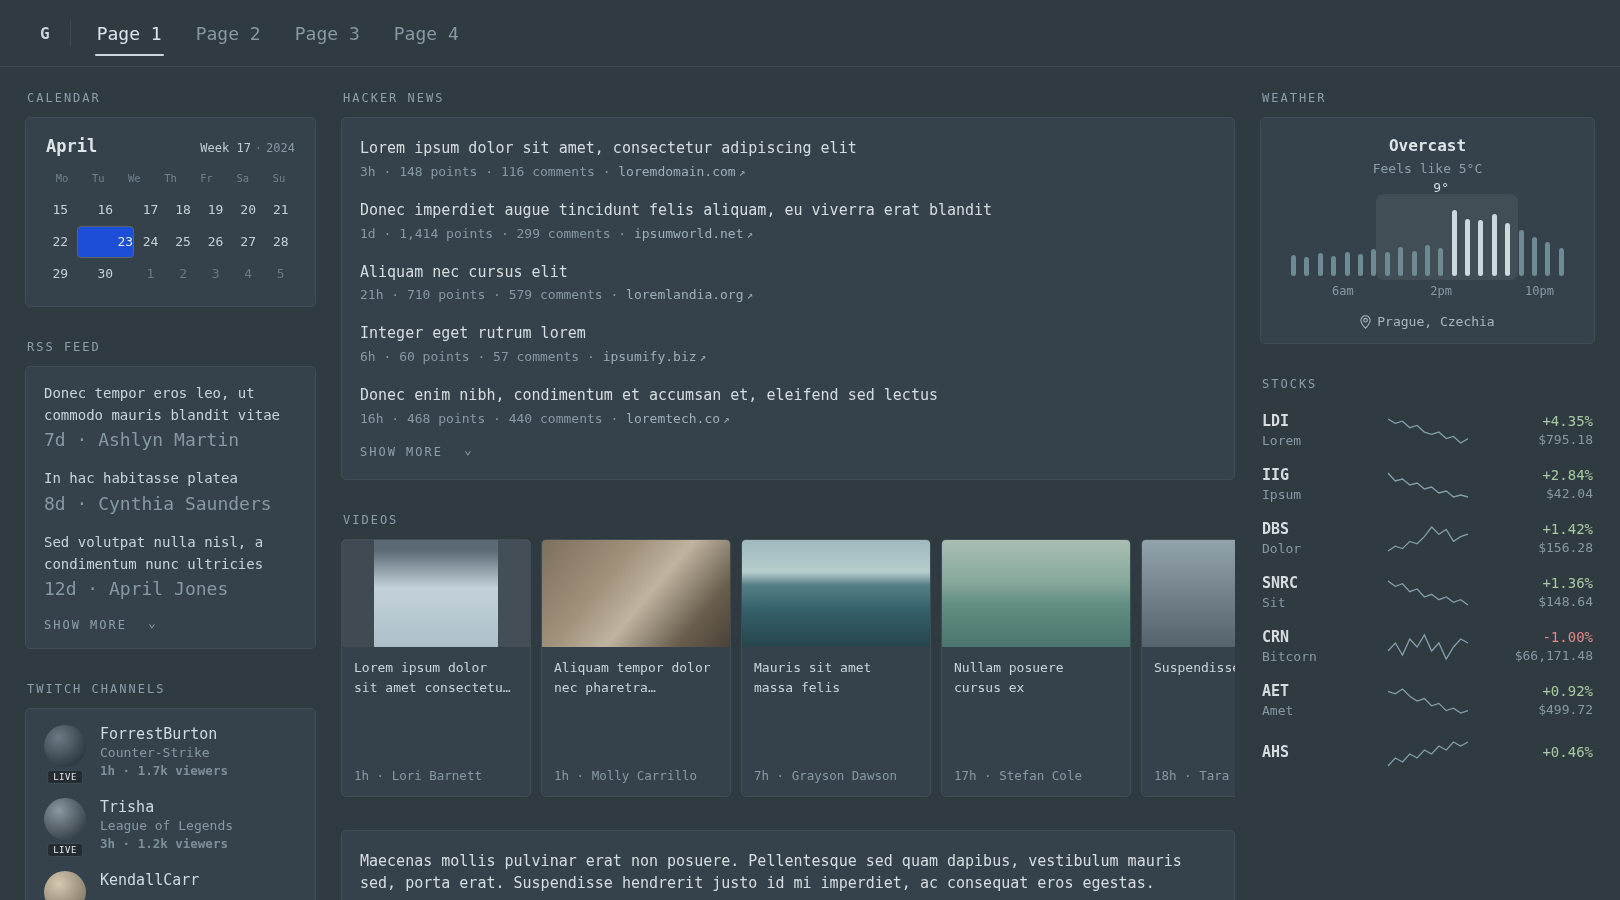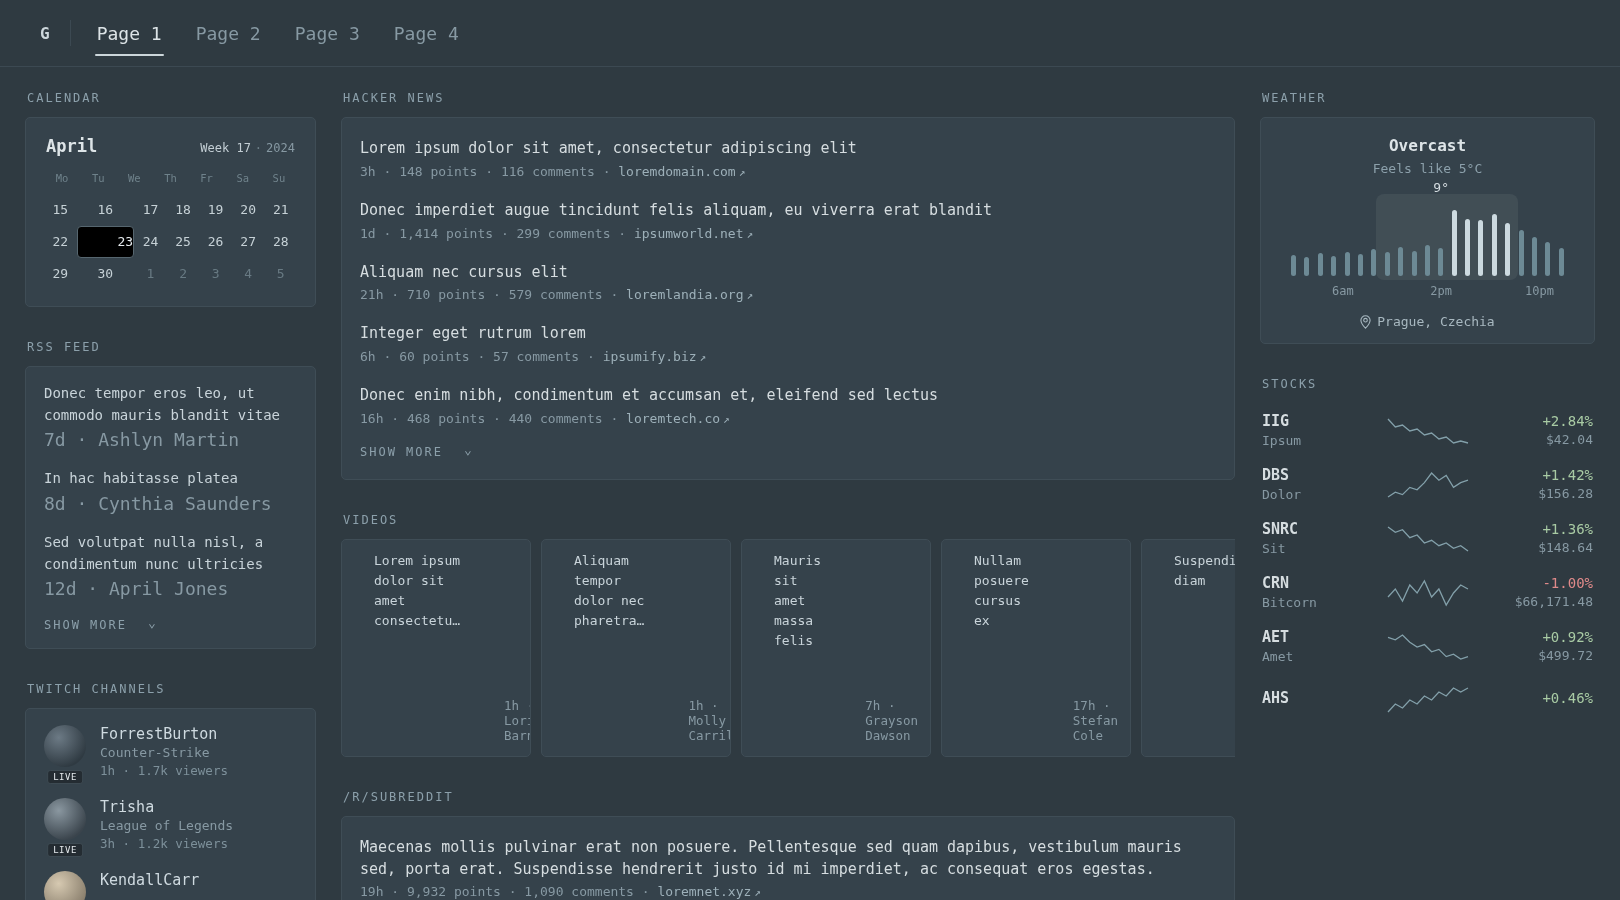--- a/index.html
+++ b/index.html
@@ -48,21 +48,21 @@
   .cal-meta .dim { color:#8799a3; }
   .cal-meta .dot { color:#6d7f88; margin:0 4px; }
   .cal-grid { display:grid; grid-template-columns:repeat(7,1fr); }
   .cal-dow { margin-bottom:4px; }
   .cal-dow span { text-align:center; font-size:10.5px; color:#6f828b; padding:6px 0; }
   .cal-day {
     text-align:center; font-size:13px; color:#c6d1d6; padding:7px 0;
     border-radius:4px; border:1px solid transparent; line-height:16px;
   }
   .cal-day.muted { color:#687a83; }
-  .cal-day.today { background:#000000; border-color:#56666f; color:#e6ebee;padding-left:40px; }
+  .cal-day.today { background:#1d4ed8; border-color:#56666f; color:#e6ebee;padding-left:40px; }
 
   
   .feed-item { cursor:pointer; }
   .feed-item + .feed-item { margin-top:18px; }
   .feed-title { font-size:14px; color:#c9d4da; line-height:1.55; }
   .feed-meta { font-size:18px; color:#8799a3; margin-top:3px; }
   .show-more {
     margin-top:18px; font-size:12px; letter-spacing:2px; color:#8ca0ab; cursor:pointer;
     display:flex; align-items:flex-end; gap:21px;
   }
@@ -76,35 +76,35 @@
   .ava-1 { background:radial-gradient(circle at 35% 30%,#6c7a85,#2f3a42 75%); }
   .ava-2 { background:radial-gradient(circle at 35% 30%,#8a97a0,#3a444c 75%); }
   .ava-3 { background:radial-gradient(circle at 35% 30%,#d6c9b1,#8a7f6d 75%); }
   .live-badge {
     position:absolute; bottom:-6px; left:50%; transform:translateX(-50%);
     background:#242c32; border:1px solid #3d4a52; border-radius:3px;
     font-size:9px; letter-spacing:0.5px; color:#e4e9ec; padding:1px 5px;
   }
   .tw-name { font-size:15px; color:#cfdae0; }
   .tw-game { font-size:13px; color:#8799a3; margin-top:2px; }
-  .tw-meta { font-size:12.5px; color:#7d909a; margin-top:3px; }
+  .tw-meta { font-size:12.5px; color:#7d909a; margin-top:3px;font-weight:bold; }
 
   
   .hn-item + .hn-item { margin-top:21px; }
   .hn-title { font-size:15px; color:#d6dde0; line-height:1.45; cursor:pointer; }
   .hn-meta { font-size:13px; color:#8799a3; margin-top:4px; }
   .hn-domain { color:#9db0b9; cursor:pointer; }
   .ext { font-size:11px; color:#9db0b9; margin-left:3px; }
 
   
   .video-strip { display:flex; gap:10px; overflow:hidden; }
   .video-card {
     width:190px; flex:none; background:#35424b; border:1px solid #3f4d56;
-    border-radius:5px; overflow:hidden; display:flex; flex-direction:row;
-    height:218px; cursor:pointer;gap:20px;
+    border-radius:5px; overflow:hidden; display:flex; flex-direction:column;
+    height:258px; cursor:pointer;
   }
   .thumb { height:107px; flex:none; }
   .t1 { background:
         linear-gradient(to right,#3f4a52 0 17%,rgba(0,0,0,0) 17% 83%,#434e56 83% 100%),
         linear-gradient(to bottom,#5b6a74 0 10%,#c3d2da 45%,#aebfc9 100%); }
   .t2 { background:linear-gradient(130deg,#7d705c 0%,#a0917a 35%,#c0b4a0 55%,#6a5f4e 80%,#4a4238 100%); }
   .t3 { background:linear-gradient(to bottom,#9fb9bd 0%,#b7cdcd 30%,#557f86 42%,#34616a 65%,#27454d 100%); }
   .t4 { background:linear-gradient(to bottom,#a9bfb2 0%,#85a89a 40%,#628e83 60%,#4b756d 100%); }
   .t5 { background:linear-gradient(to bottom,#93a3ac 0%,#76858e 45%,#55636c 100%); }
   .video-title { font-size:13px; color:#c9d4da; line-height:1.55; margin:11px 12px 6px; }
@@ -341,21 +341,20 @@
           </div>
           <div class="video-card">
             <div class="thumb t5"></div>
             <div class="video-title">Suspendisse diam</div>
             <div class="video-meta">18h · Tara</div>
           </div>
         </div>
       </section>
 
       <section>
-        <h2 class="wtitle">/R/SUBREDDIT</h2>
         <div class="card" style="padding:20px 18px;">
           <div class="hn-item">
             <div class="hn-title">Maecenas mollis pulvinar erat non posuere. Pellentesque sed quam dapibus, vestibulum mauris sed, porta erat. Suspendisse hendrerit justo id mi imperdiet, ac consequat eros egestas.</div>
             <div class="hn-meta">
               <span>19h · 9,932 points · 1,090 comments ·</span>
               <span class="hn-domain">loremnet.xyz</span><span class="ext">↗</span>
             </div>
           </div>
         </div>
       </section>
@@ -407,20 +406,33 @@
             </svg>
             <span class="w-loc-text">Prague, Czechia</span>
           </div>
         </div>
       </section>
 
       <section>
         <h2 class="wtitle">STOCKS</h2>
         <div class="stocks-list">
 
+          <div class="stock-row">
+            <div>
+              <div class="stock-symbol">LDI</div>
+              <div class="stock-name">Lorem</div>
+            </div>
+            <div class="spark"><svg width="84" height="34" viewBox="0 0 84 34">
+                  <polyline fill="none" stroke="#83a0aa" stroke-width="1.3" points="2.0,6.0 9.3,10.4 16.5,8.2 23.8,14.7 31.1,12.5 38.4,19.1 45.6,21.3 52.9,19.1 60.2,25.6 67.5,23.5 74.7,30.0 82.0,25.6"></polyline>
+                </svg></div>
+            <div class="stock-val">
+              <div class="stock-change pos">+4.35%</div>
+              <div class="stock-price">$795.18</div>
+            </div>
+          </div>
 
           <div class="stock-row">
             <div>
               <div class="stock-symbol">IIG</div>
               <div class="stock-name">Ipsum</div>
             </div>
             <div class="spark"><svg width="84" height="34" viewBox="0 0 84 34">
                   <polyline fill="none" stroke="#83a0aa" stroke-width="1.3" points="2.0,6.0 9.3,14.0 16.5,12.0 23.8,18.0 31.1,16.0 38.4,22.0 45.6,20.0 52.9,26.0 60.2,24.0 67.5,30.0 74.7,28.0 82.0,30.0"></polyline>
                 </svg></div>
             <div class="stock-val">

